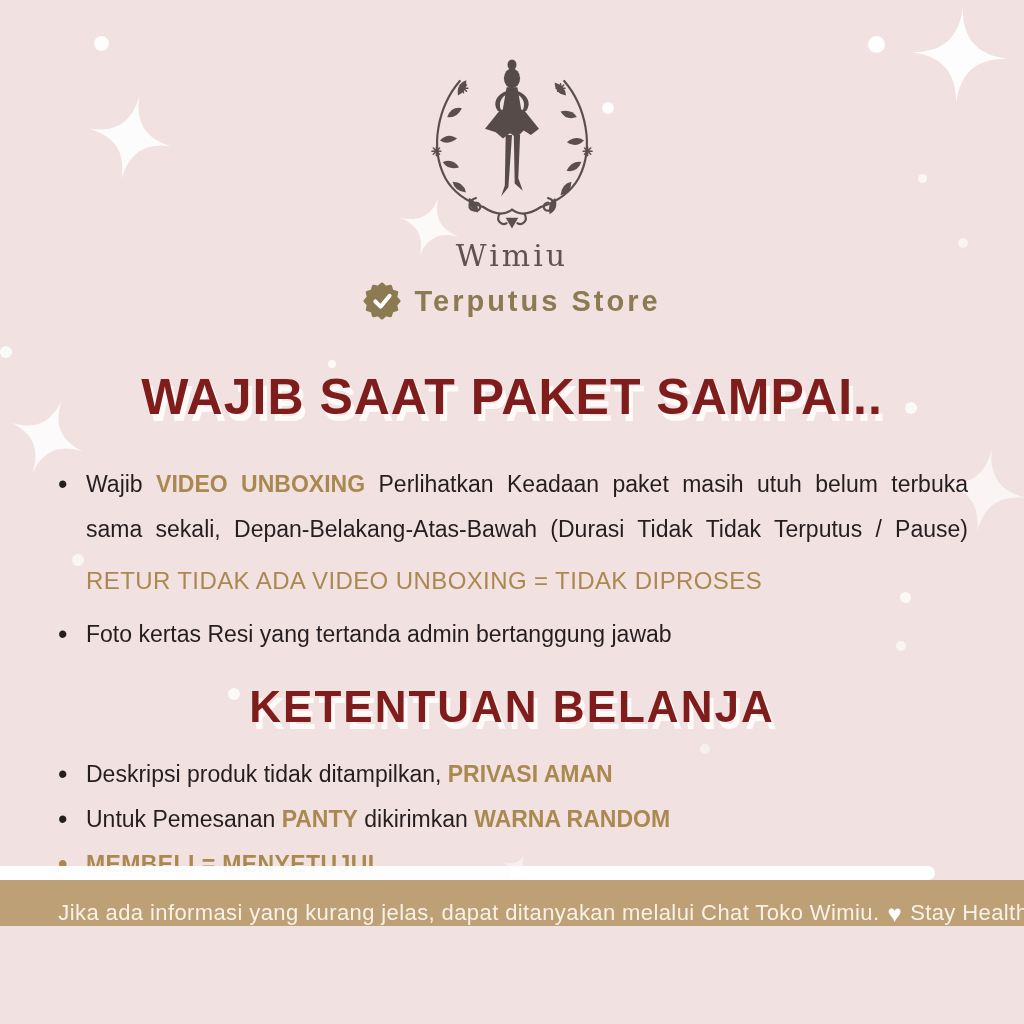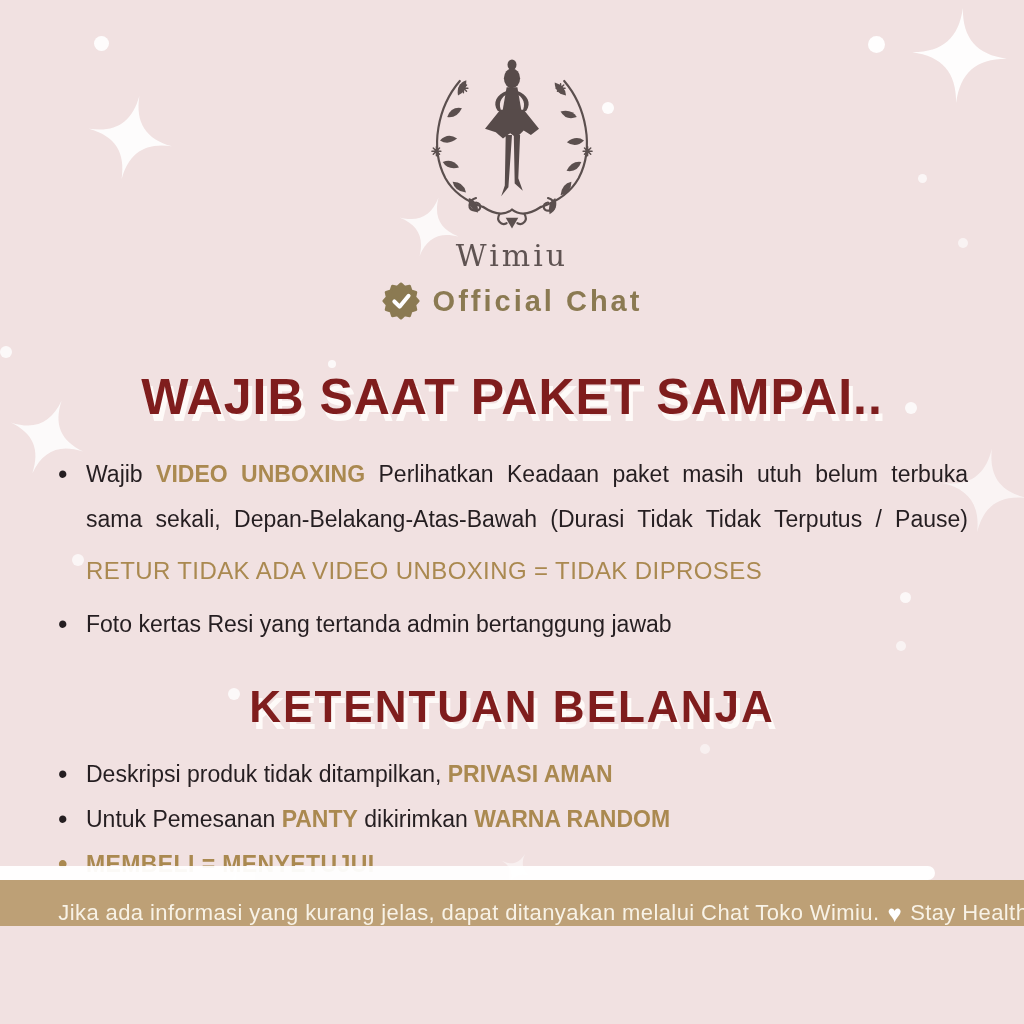--- a/index.html
+++ b/index.html
@@ -29,21 +29,21 @@
   .big-title{
     position:absolute;left:0;width:100%;margin:0;text-align:center;
     font-weight:bold;color:#7f1d1d;letter-spacing:1px;
     text-shadow:4px 7px 0 rgba(255,252,250,0.92);
   }
   .h1{top:368px;font-size:50px;}
   .h2{top:682px;font-size:44px;letter-spacing:2px;}
   
   .list{position:absolute;left:56px;right:56px;list-style:none;margin:0;padding:0;
         color:#251e21;font-size:23px;}
-  .list1{top:452px;}
+  .list1{top:462px;}
   .list2{top:752px;}
   .item{position:relative;padding-left:30px;line-height:45px;}
   .item::before{content:"\2022";position:absolute;left:2px;top:0;font-size:27px;color:#251e21;}
   .justify{text-align:justify;text-align-last:justify;}
   .gold{color:#aa8950;font-weight:bold;}
   .note{
     color:#aa8950;font-weight:normal;font-size:24px;letter-spacing:0.4px;
     margin-top:6px;text-align:left;text-align-last:left;line-height:45px;
   }
   .item-2{margin-top:9px;}
@@ -180,21 +180,21 @@
       </svg>
     </div>
     <div class="brand-name">Wimiu</div>
     <div class="official">
       <span class="seal">
         <svg viewBox="0 0 40 40">
           <polygon fill="#8b7a52" stroke="#8b7a52" stroke-width="3" stroke-linejoin="round" points="38,20 34.5,23.9 35.6,29 30.6,30.6 29,35.6 23.9,34.5 20,38 16.1,34.5 11,35.6 9.4,30.6 4.4,29 5.5,23.9 2,20 5.5,16.1 4.4,11 9.4,9.4 11,4.4 16.1,5.5 20,2 23.9,5.5 29,4.4 30.6,9.4 35.6,11 34.5,16.1"></polygon>
           <path d="M13,20.5 L18.5,26 L28,14.5" stroke="#ffffff" stroke-width="4.2" fill="none" stroke-linecap="round" stroke-linejoin="round"></path>
         </svg>
       </span>
-      <span class="official-label">Official Chat</span>
+      <span class="official-label">Terputus Store</span>
     </div>
   </header>
 
   <h1 class="big-title h1">WAJIB SAAT PAKET SAMPAI..</h1>
 
   <ul class="list list1">
     <li class="item justify">
       <span>Wajib </span><span class="gold">VIDEO UNBOXING</span><span> Perlihatkan Keadaan paket masih utuh belum terbuka</span><br>
       <span>sama sekali, Depan-Belakang-Atas-Bawah (Durasi Tidak Tidak Terputus / Pause)</span>
       <div class="note">RETUR TIDAK ADA VIDEO UNBOXING = TIDAK DIPROSES</div>

